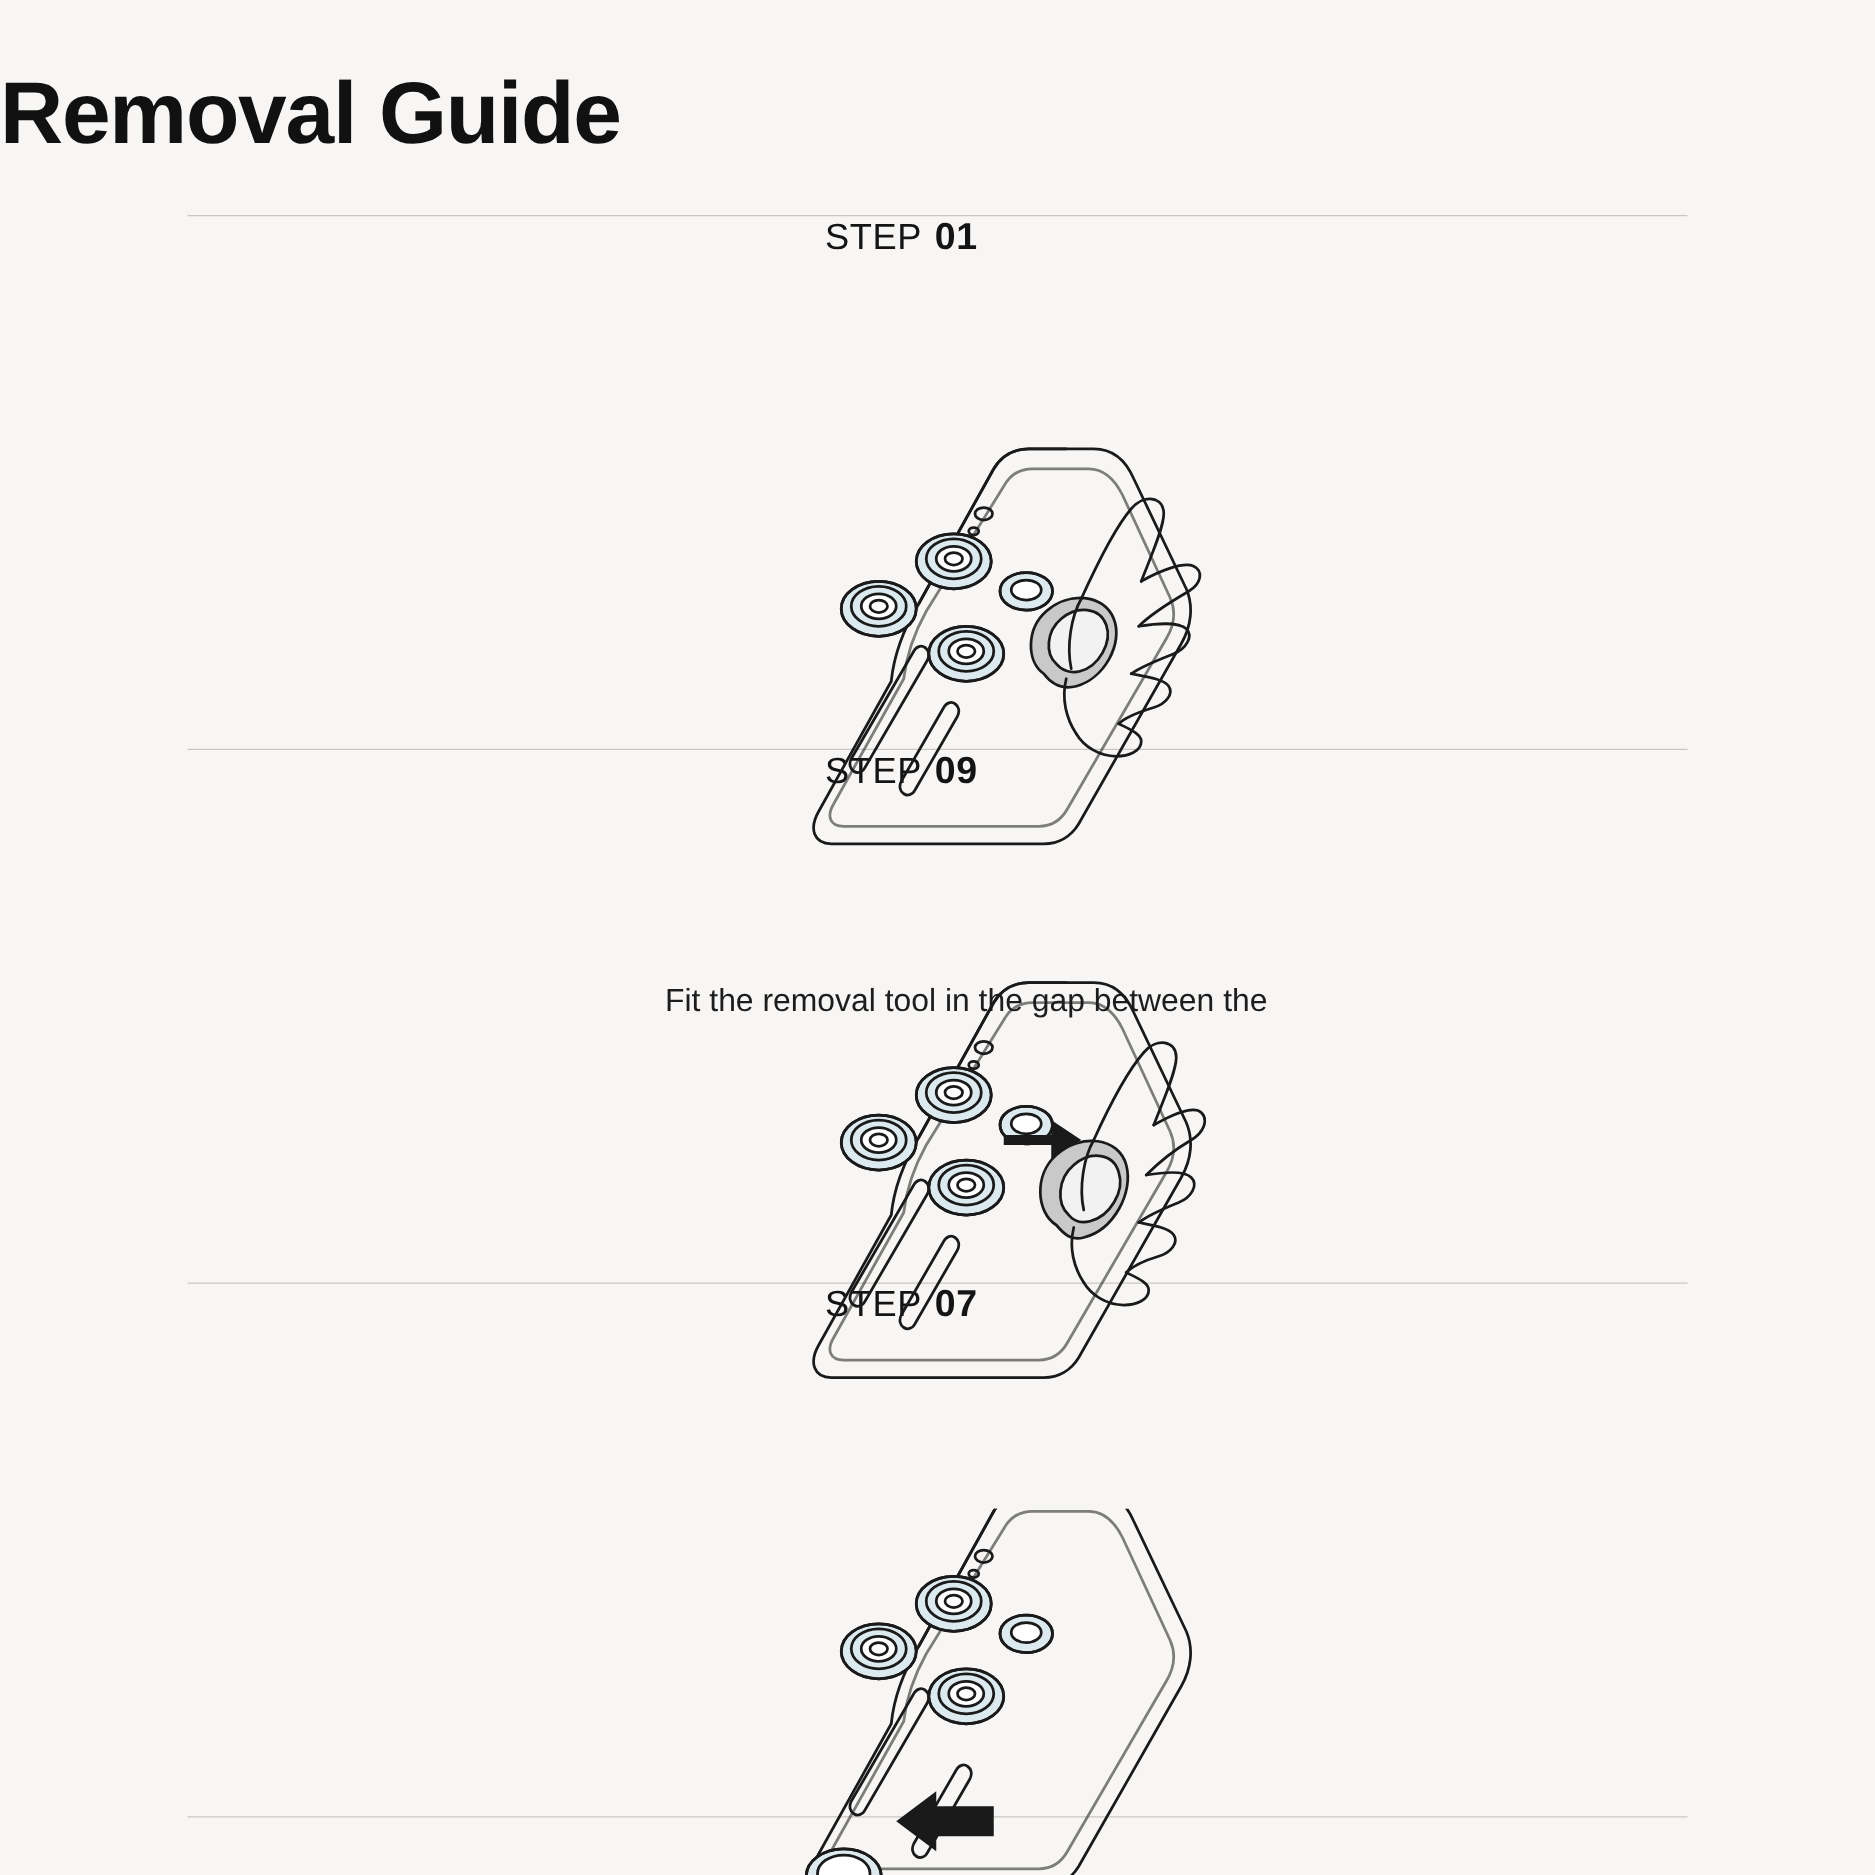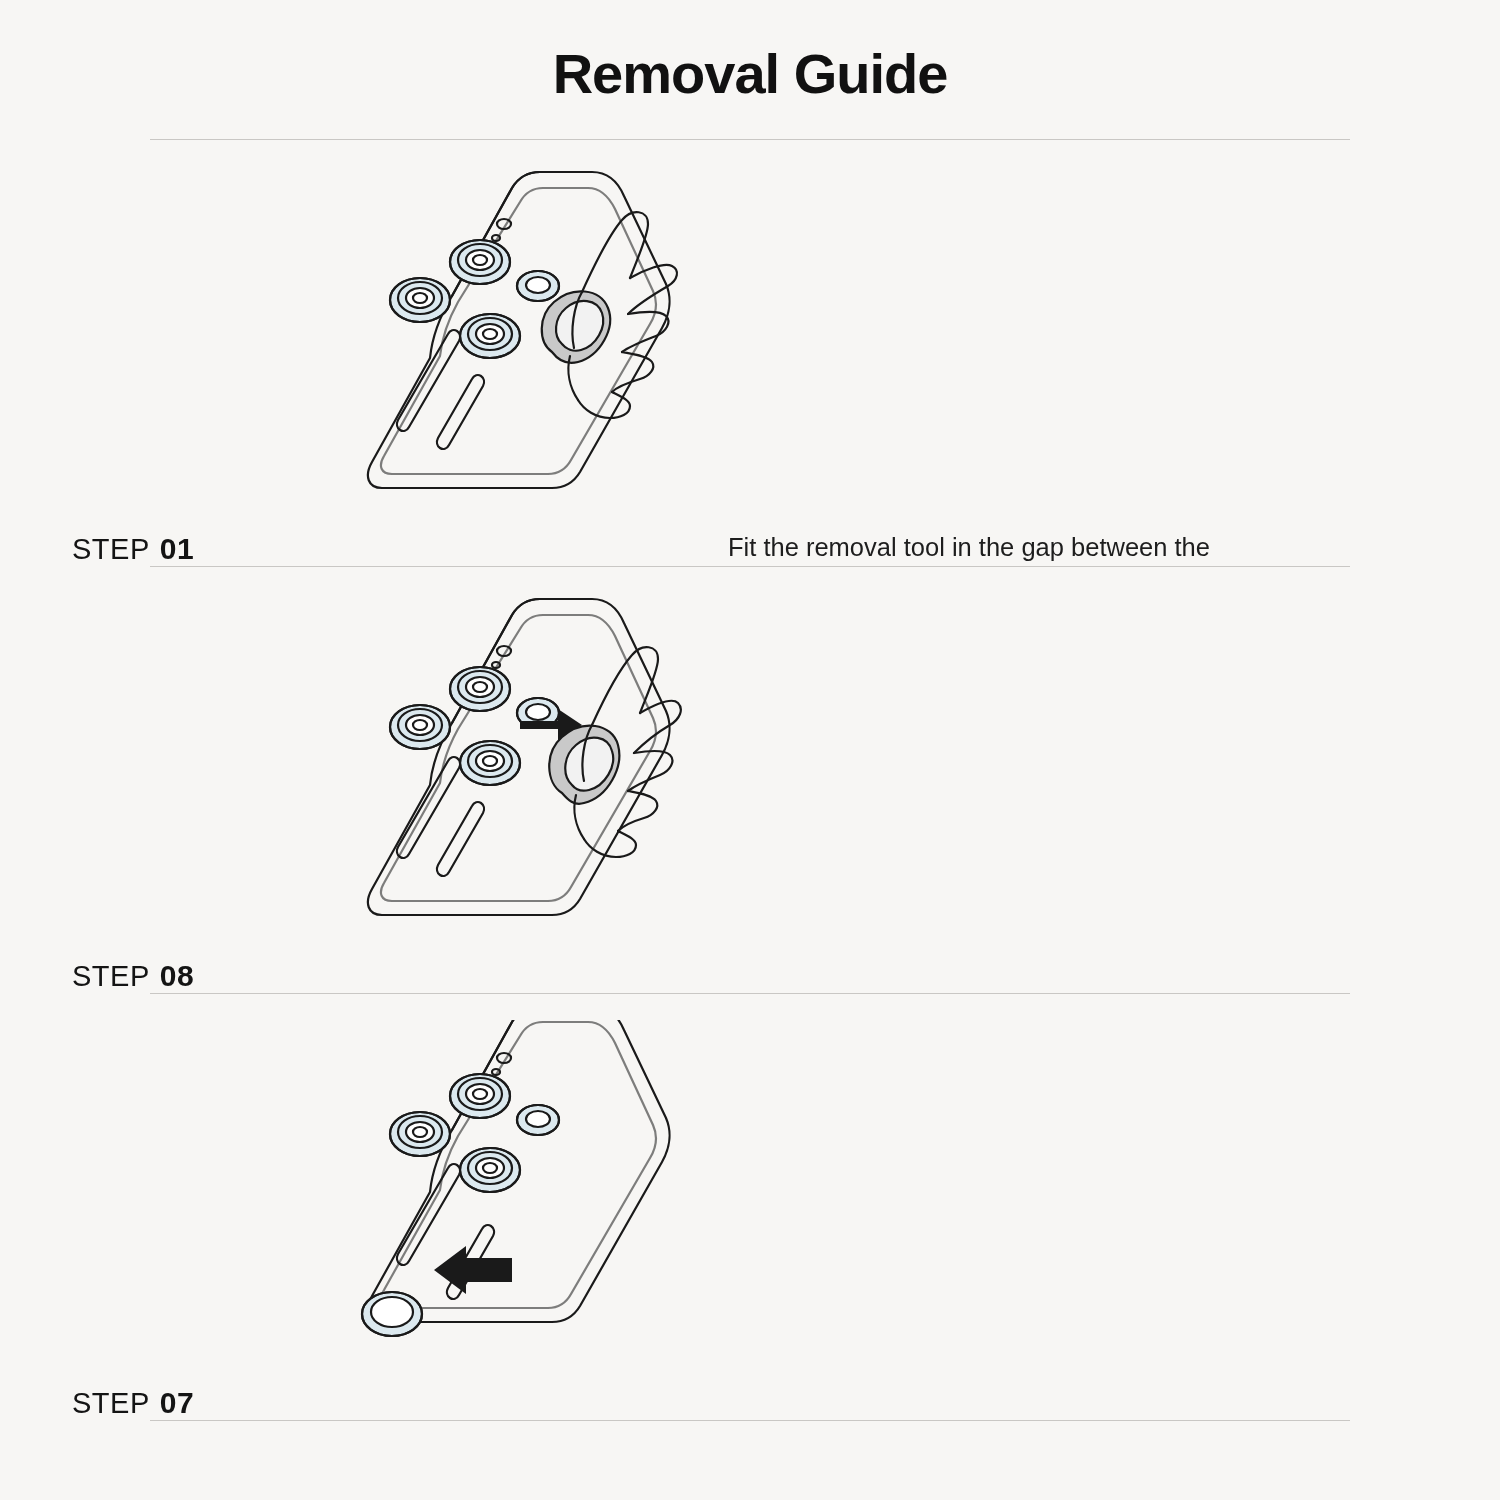--- a/index.html
+++ b/index.html
@@ -14,39 +14,40 @@
     color: #1a1a1a;
     overflow: hidden;
   }
   .page {
     position: relative;
     width: 1500px;
     height: 1500px;
     box-sizing: border-box;
   }
   .title {
-    text-align: center;
-    font-size: 56px;
+    text-align: left;
+    font-size: 70px;
     font-weight: bold;
     letter-spacing: -1px;
     line-height: 1;
     padding-top: 8px;
     color: #111;
   }
   .rule {
     height: 1px;
     background: #c9c7c4;
     margin: 0 150px;
   }
   .step-row {
     display: flex;
-    align-items: flex-end;
+    align-items: center;
     height: 426px;
     margin: 0 72px;
     box-sizing: border-box;
+    flex-direction: column;
   }
   .step-label {
     width: 180px;
     flex: 0 0 180px;
     font-size: 29px;
     letter-spacing: 0.5px;
     color: #141414;
     white-space: nowrap;
   }
   .step-label .num {
@@ -148,21 +149,21 @@
 
     <div class="desc">
       <span class="line">Fit the removal tool in the gap between the</span>
     </div>
   </div>
 
   <div class="rule"></div>
 
   <div class="step-row">
     <div class="step-label">
-      <span>STEP</span><span class="num">08</span>
+      <span>STEP</span><span class="num">09</span>
     </div>
 
     <div class="illus">
       <svg viewBox="0 0 430 400" width="430" height="400">
         <g fill="none" stroke="#1a1a1a" stroke-width="2.2" stroke-linejoin="round" stroke-linecap="round">
           <path d="M200 130 L260 22 C266 12 276 6 288 6 L318 6"></path>
           <path d="M200 130 C188 150 180 172 178 192 L120 296 C112 310 116 322 130 322 L300 322 C312 322 322 316 328 306 L410 162 C418 148 420 132 414 118 L372 30 C366 16 356 6 340 6 L288 6 C276 6 266 12 260 22 L200 130 Z"></path>
           <path d="M206 136 C196 154 190 172 188 190 L132 290 C126 300 129 308 140 308 L296 308 C306 308 314 303 319 294 L398 158 C404 148 406 136 401 125 L363 43 C357 31 349 22 336 22 L291 22 C281 22 273 27 268 36 L206 136 Z" opacity="0.55"></path>
           <path d="M146 254 L196 168 C198 164 202 163 205 165 C208 167 209 171 207 175 L157 261 C155 265 151 266 148 264 C145 262 144 258 146 254 Z"></path>
           <path d="M186 272 L220 213 C222 209 226 208 229 210 C232 212 233 216 231 220 L197 279 C195 283 191 284 188 282 C185 280 184 276 186 272 Z"></path>

